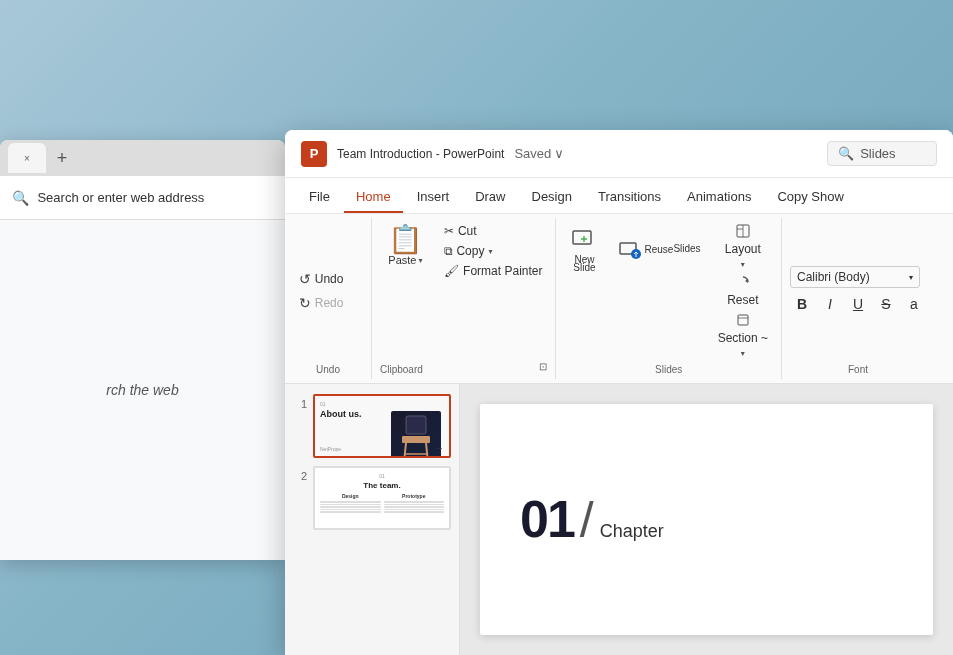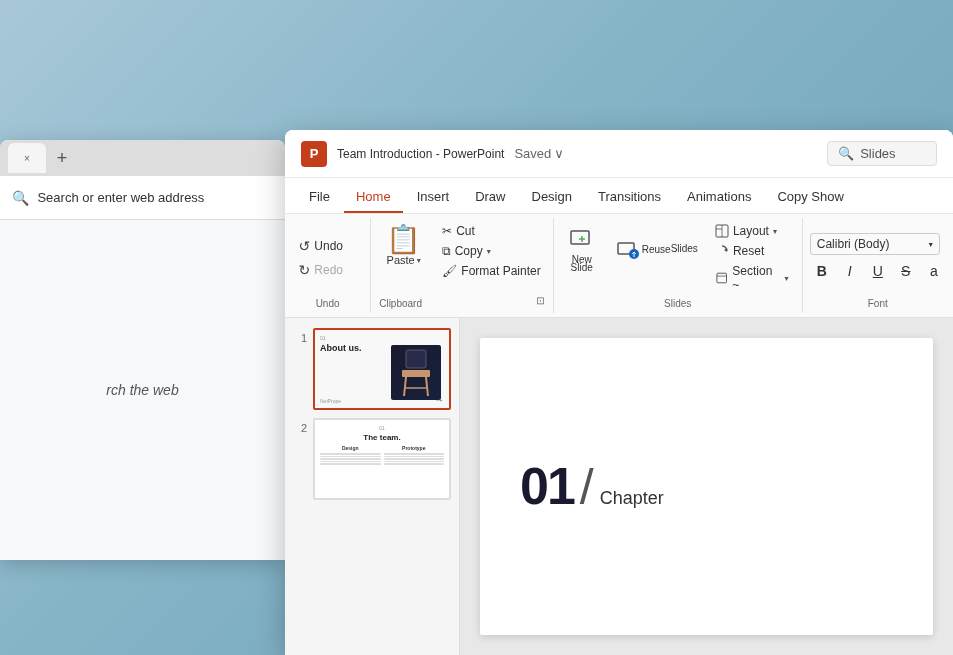--- a/index.html
+++ b/index.html
@@ -318,20 +318,21 @@
     }
     .slides-right-btn {
       display: flex;
       align-items: center;
       gap: 4px;
       padding: 2px 5px;
       font-size: 12px;
       color: #333;
       cursor: pointer;
       border-radius: 3px;
+      flex-direction: column;
     }
 
     
     .font-group .ribbon-group-content {
       flex-direction: column;
       gap: 2px;
       align-items: flex-start;
     }
     .font-dropdown {
       display: flex;
@@ -396,21 +397,21 @@
       width: 14px;
       text-align: right;
       margin-top: 4px;
       flex-shrink: 0;
     }
     .slide-thumb {
       flex: 1;
       background: #fff;
       border: 2px solid #ddd;
       border-radius: 2px;
-      height: 82px;
+      height: 64px;
       overflow: hidden;
       position: relative;
       cursor: pointer;
     }
     .slide-thumb.selected {
       border-color: #c43e1c;
     }
     .slide-thumb-content {
       width: 100%;
       height: 100%;

